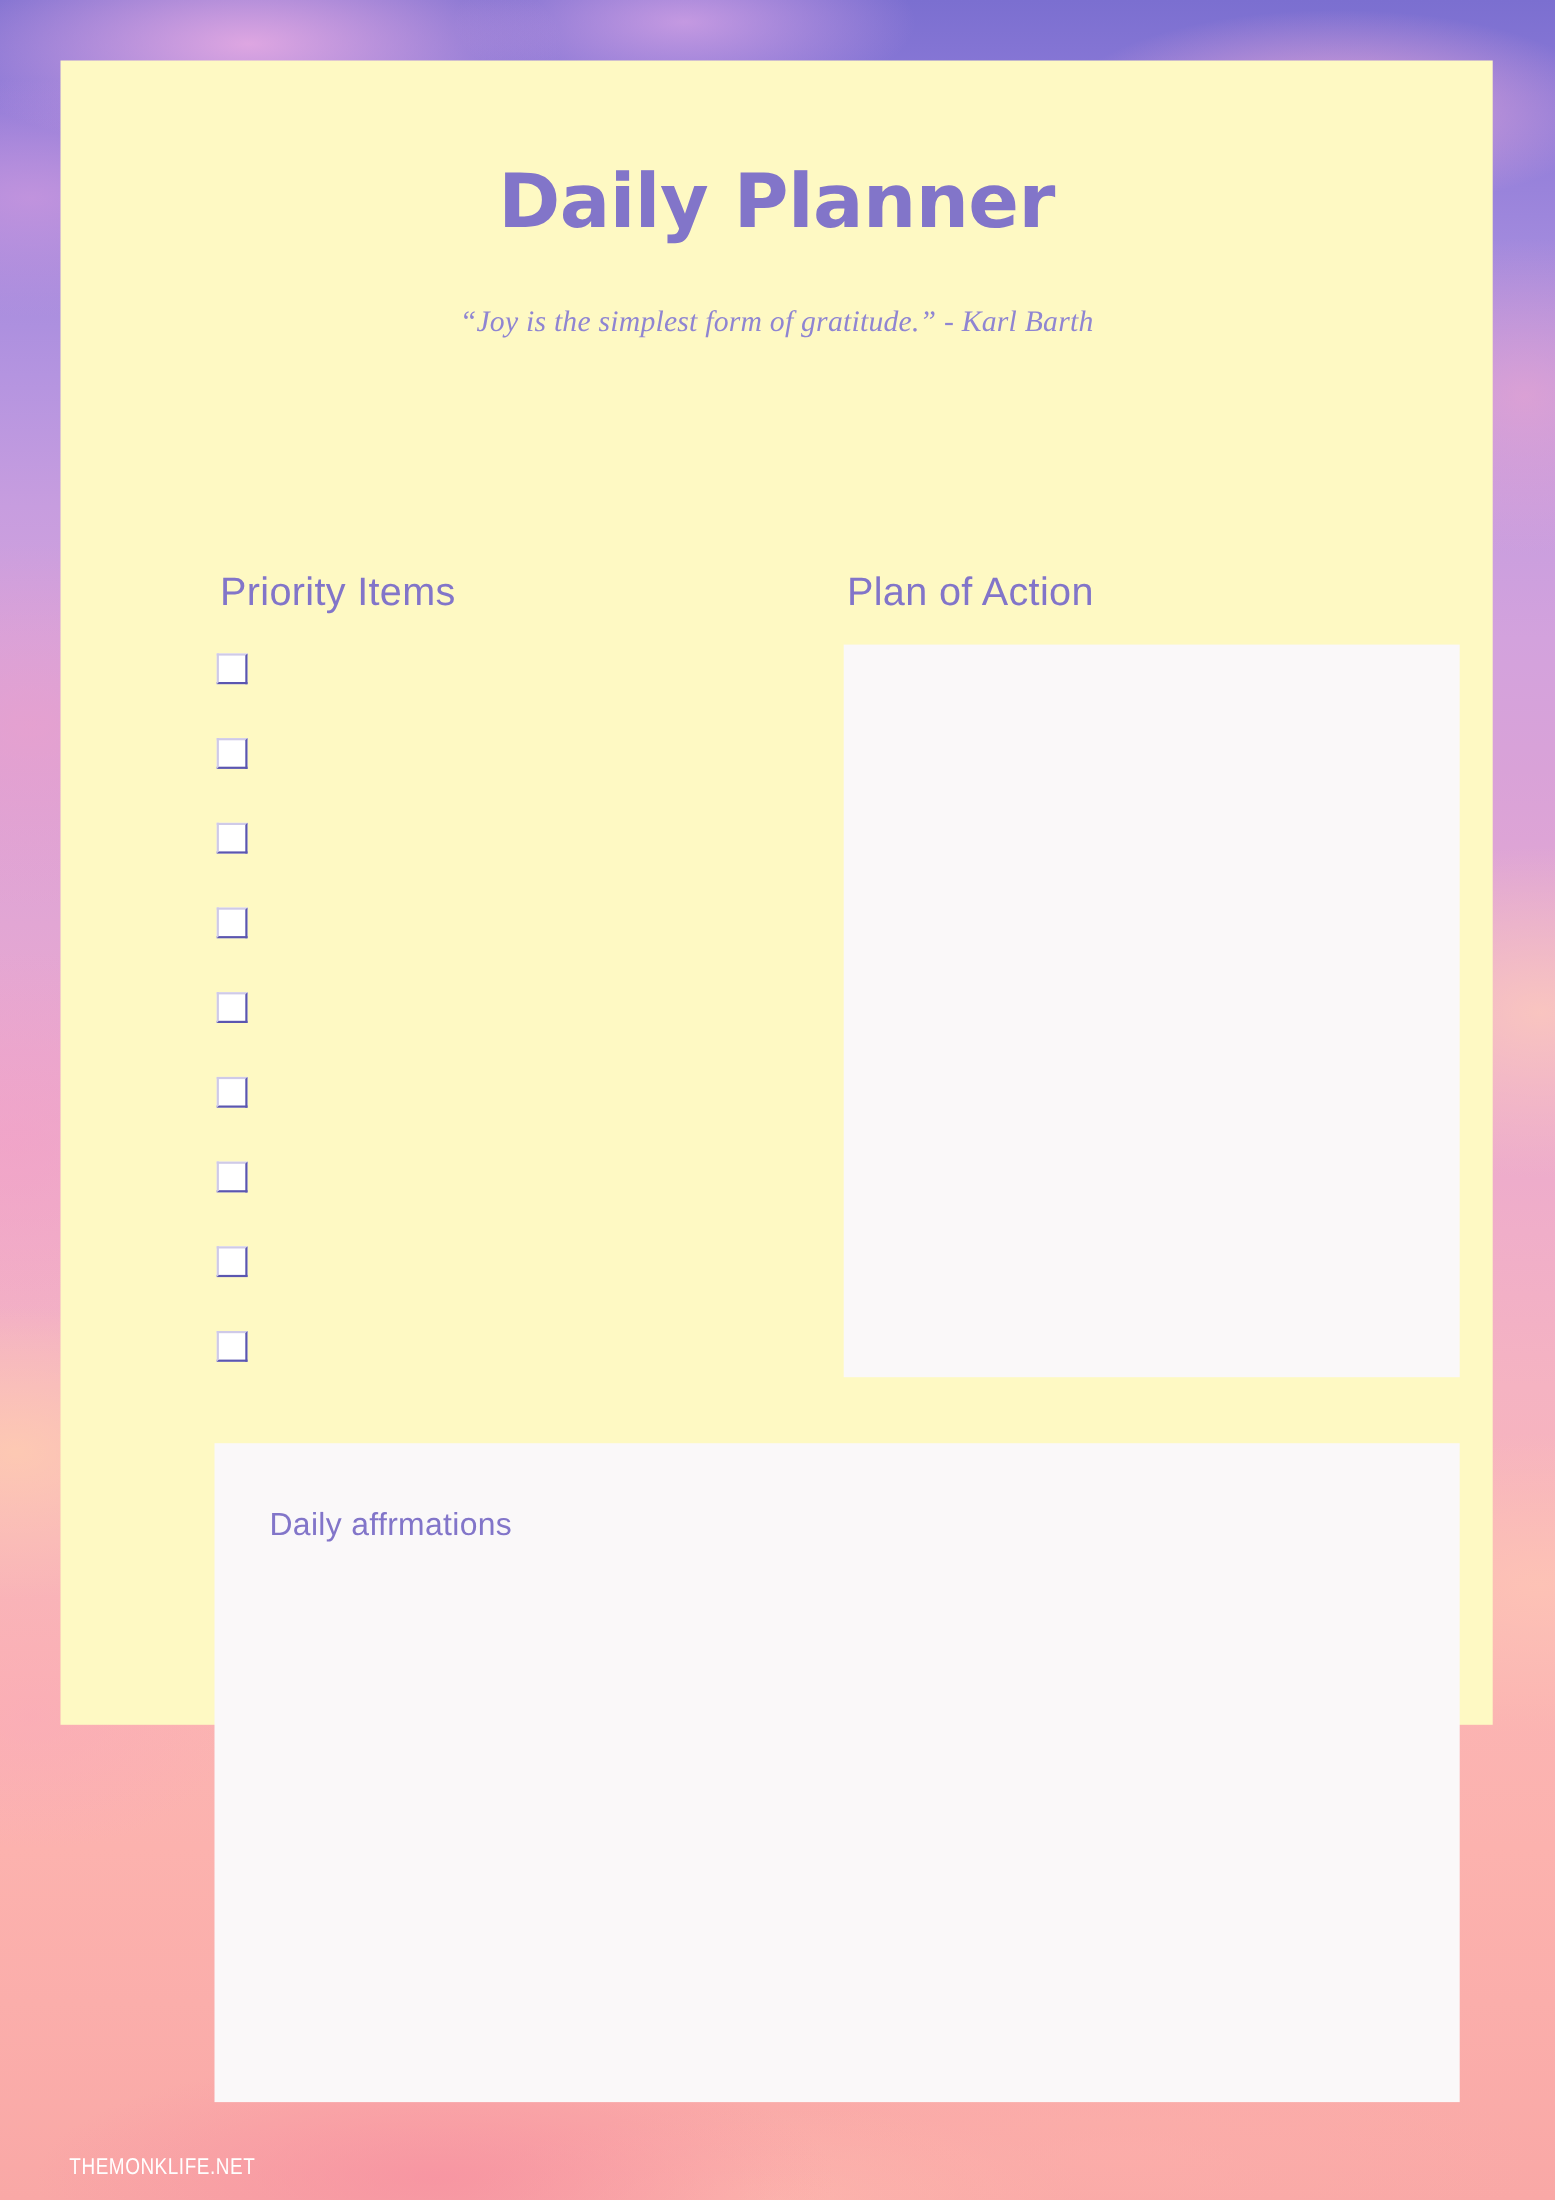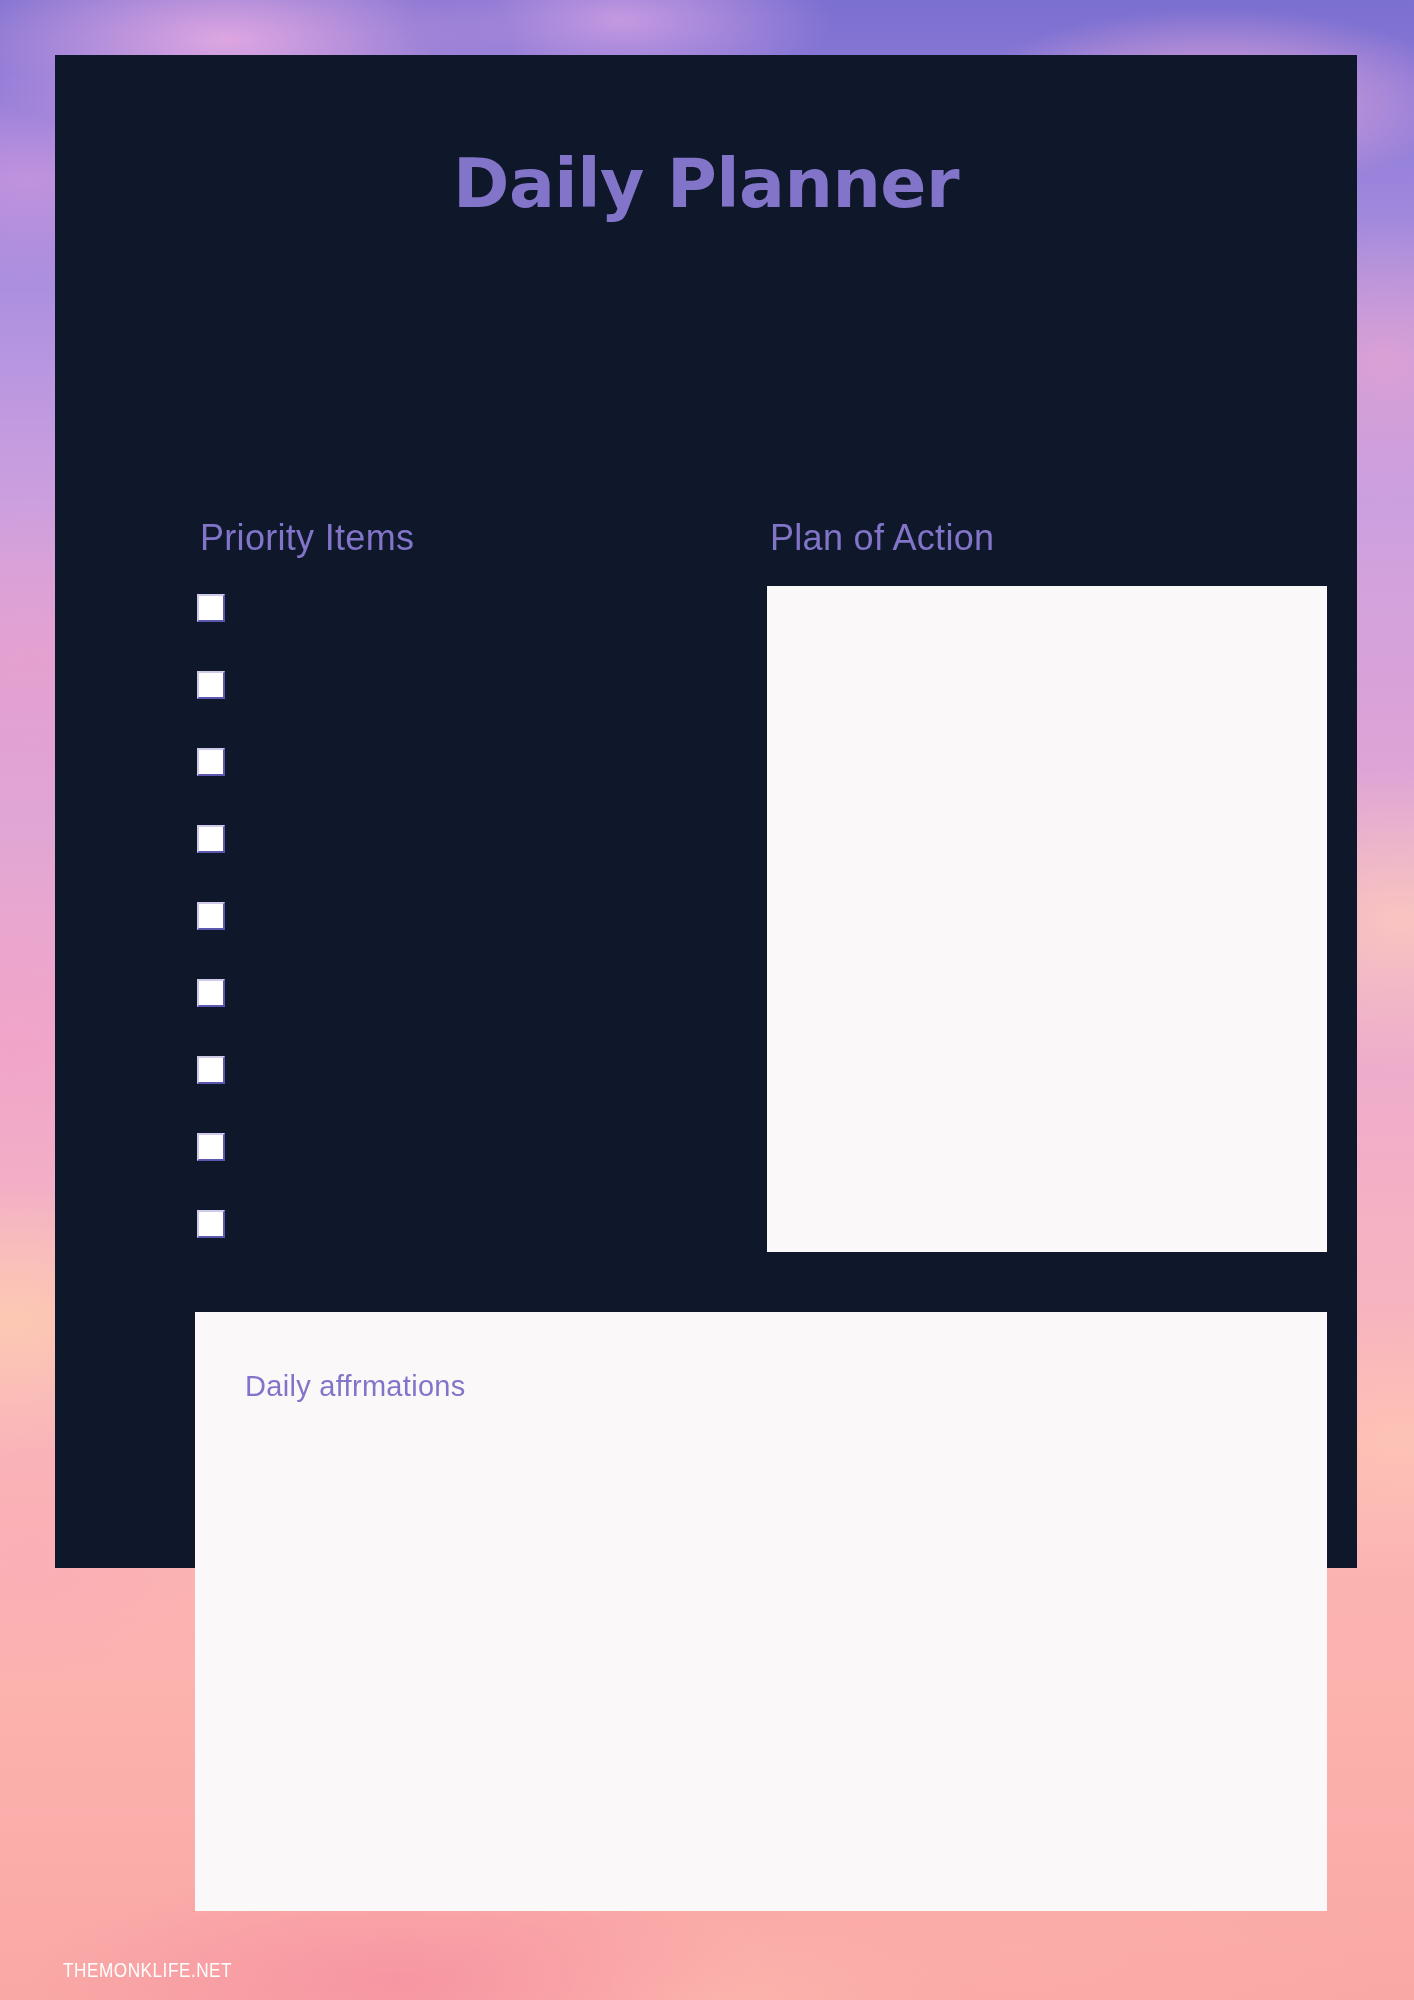--- a/index.html
+++ b/index.html
@@ -63,21 +63,21 @@
       radial-gradient(ellipse 400px 120px at 50% 100%, rgba(255,190,178,0.6), rgba(255,190,178,0) 70%);
   }
 
   
   .card {
     position: absolute;
     left: 55px;
     top: 55px;
     width: 1302px;
     height: 1513px;
-    background: #0f172a;
+    background: #fef9c3;
   }
 
   
   .title {
     position: absolute;
     left: 0;
     top: 95px;
     width: 100%;
     text-align: center;
     color: #8275c9;
@@ -206,20 +206,21 @@
 
 <div id="page">
 
   <div class="bg-base"></div>
   <div class="bg-clouds"></div>
 
   <div class="card">
 
     <div class="title">Daily Planner</div>
 
+    <div class="quote">“Joy is the simplest form of gratitude.” - Karl Barth</div>
 
     <div class="sec-head" id="h-priority">Priority Items</div>
 
     <div class="sec-head" id="h-plan">Plan of Action</div>
 
     <div class="checklist">
       <div class="check-row">
         <div class="checkbox"></div>
         <div class="check-line"></div>
       </div>

